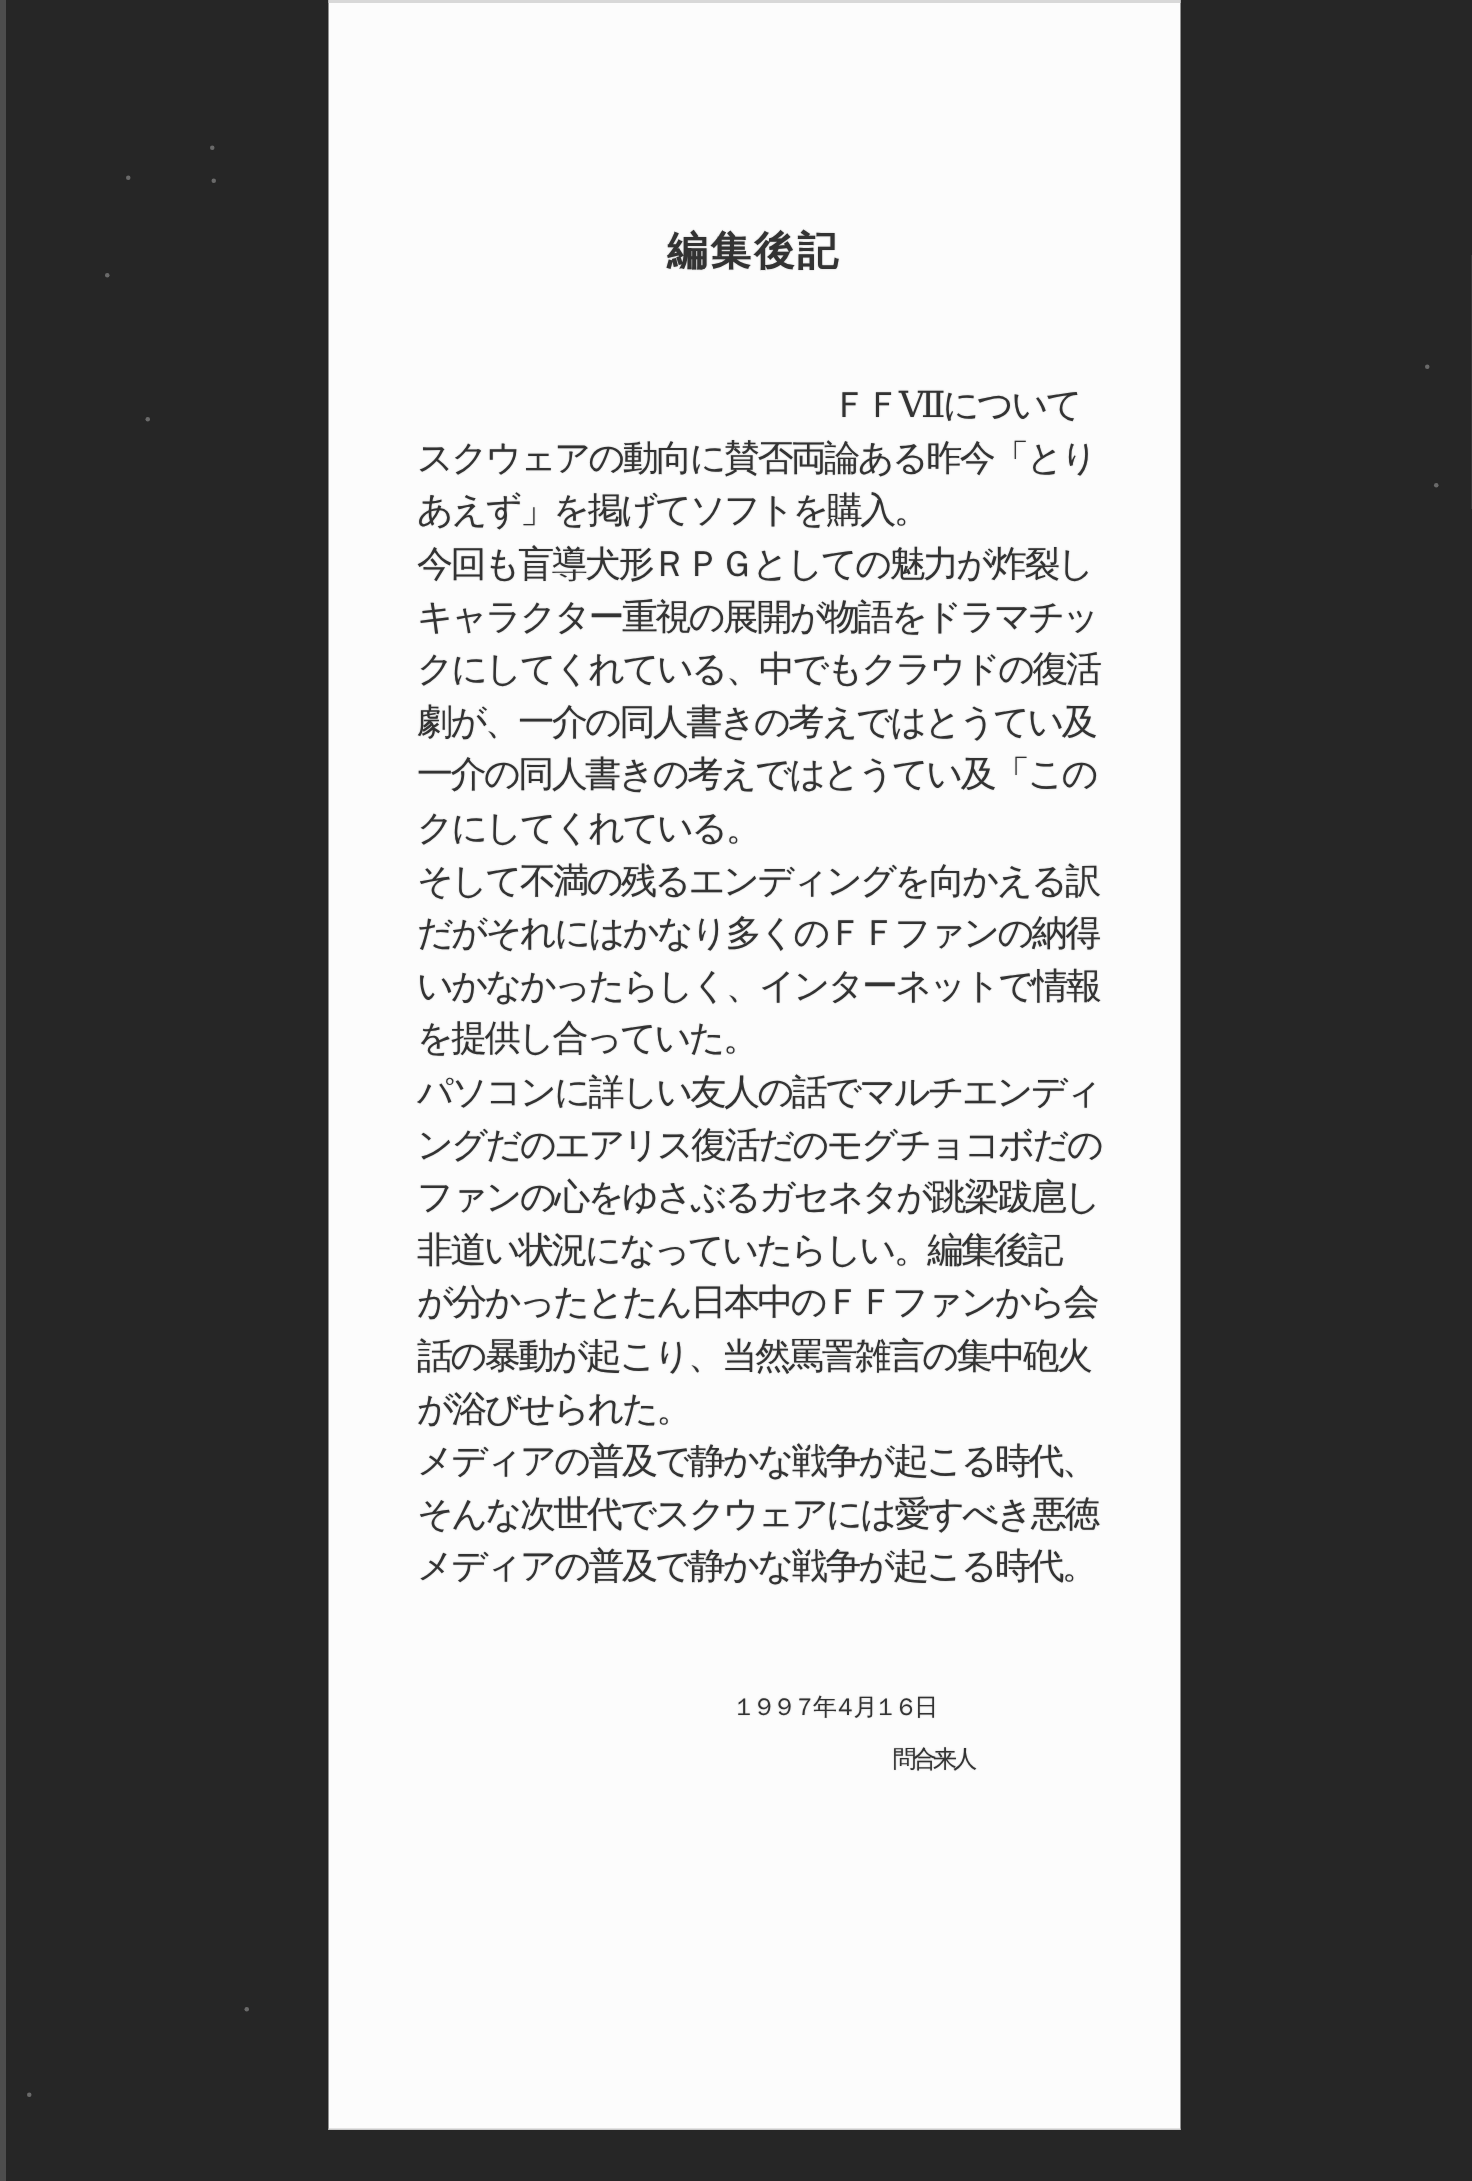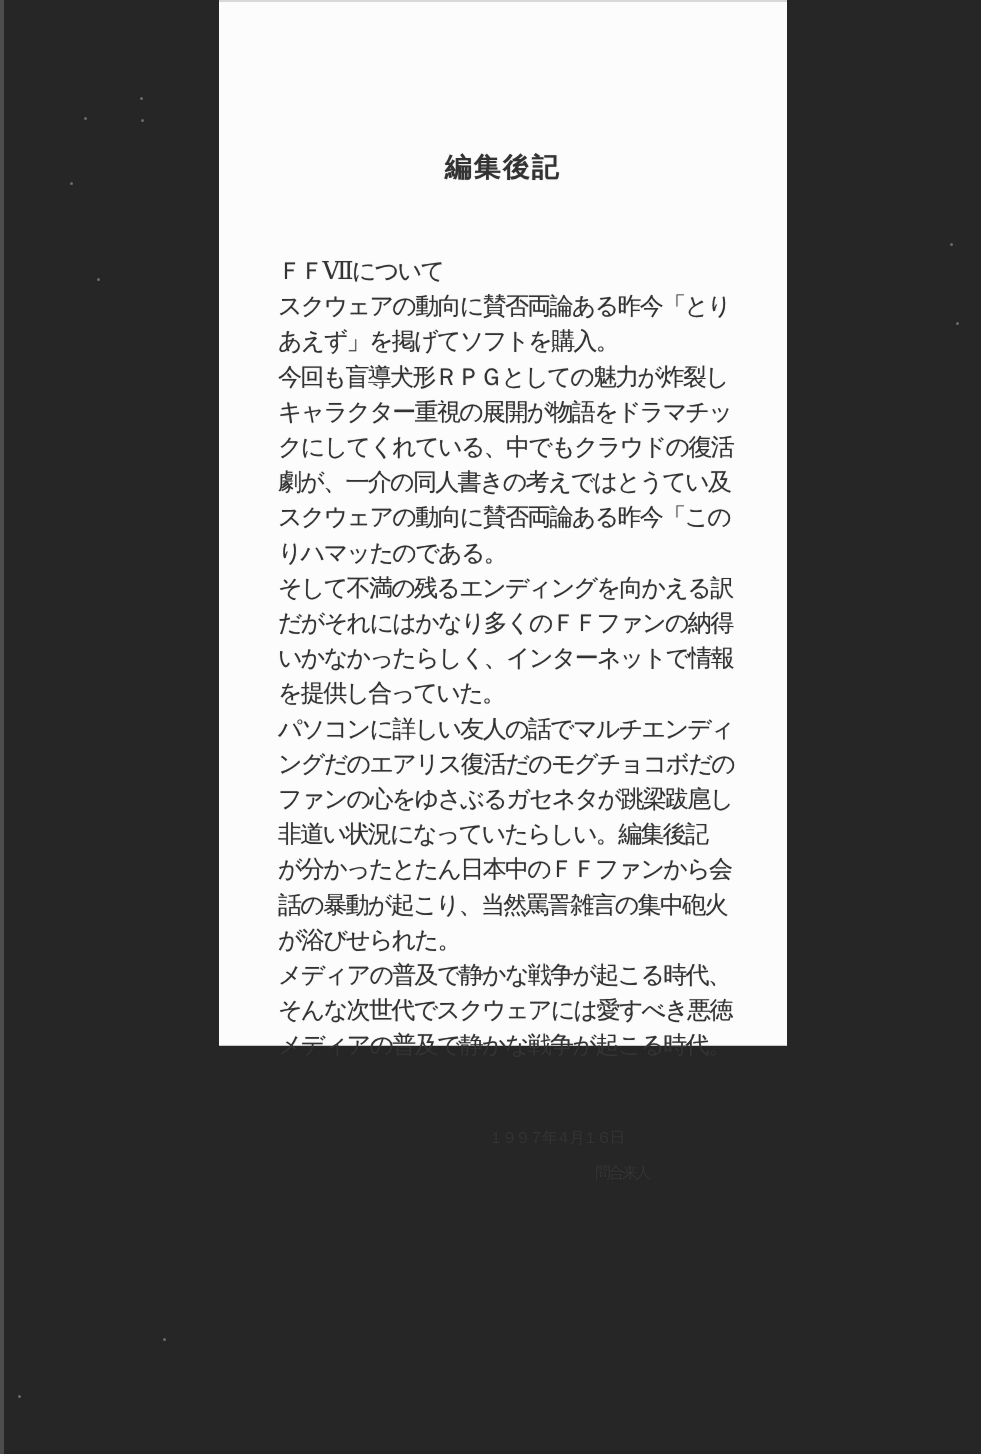--- a/index.html
+++ b/index.html
@@ -14,39 +14,39 @@
     background:var(--bg-black);
     overflow:hidden;
     font-family:"Liberation Serif","DejaVu Serif",serif;
   }
   
   .edge-strip{
     position:absolute;left:0;top:0;width:4px;height:100%;
     background:#6e6e6e;opacity:.55;
   }
   .paper{
-    position:absolute;left:219px;top:0;width:568px;height:1046px;
+    position:absolute;left:219px;top:0;width:568px;height:1420px;
     background:var(--paper);
     border-top:2px solid #d8d8d8;
     border-bottom:1px solid #c8c8c8;
   }
   .title{
     position:absolute;top:147px;left:0;width:100%;
     font-size:27px;font-weight:bold;letter-spacing:2px;
     text-align:center;color:var(--ink);
     text-shadow:0 0 1px rgba(51,51,51,.45);
   }
   .body-block{
     position:absolute;top:252px;left:59px;width:472px;
     font-size:24px;line-height:35.2px;letter-spacing:-1.7px;
     color:var(--ink);
     text-shadow:0 0 1px rgba(51,51,51,.4);
   }
   .section-heading{
-    text-align:left;padding-right:30px;
+    text-align:right;padding-right:30px;
   }
   .body-line{white-space:nowrap;}
   .date-line,.author-line{
     position:absolute;font-size:16px;letter-spacing:-2.5px;
     color:var(--ink);white-space:nowrap;
     text-shadow:0 0 1px rgba(51,51,51,.4);
   }
   .date-line{top:1126px;left:269px;}
   .author-line{top:1161px;left:376px;}
   .speck{
@@ -65,22 +65,22 @@
 
     <div class="body-block">
       <div class="section-heading">ＦＦⅦについて</div>
       <div id="body-lines">
           <div class="body-line">スクウェアの動向に賛否両論ある昨今「とり</div>
           <div class="body-line">あえず」を掲げてソフトを購入。</div>
           <div class="body-line">今回も盲導犬形ＲＰＧとしての魅力が炸裂し</div>
           <div class="body-line">キャラクター重視の展開が物語をドラマチッ</div>
           <div class="body-line">クにしてくれている、中でもクラウドの復活</div>
           <div class="body-line">劇が、一介の同人書きの考えではとうてい及</div>
-          <div class="body-line">スクウェアの動向に賛否両論ある昨今「この</div>
-          <div class="body-line">りハマッたのである。</div>
+          <div class="body-line">一介の同人書きの考えではとうてい及「この</div>
+          <div class="body-line">クにしてくれている。</div>
           <div class="body-line">そして不満の残るエンディングを向かえる訳</div>
           <div class="body-line">だがそれにはかなり多くのＦＦファンの納得</div>
           <div class="body-line">いかなかったらしく、インターネットで情報</div>
           <div class="body-line">を提供し合っていた。</div>
           <div class="body-line">パソコンに詳しい友人の話でマルチエンディ</div>
           <div class="body-line">ングだのエアリス復活だのモグチョコボだの</div>
           <div class="body-line">ファンの心をゆさぶるガセネタが跳梁跋扈し</div>
           <div class="body-line">非道い状況になっていたらしい。編集後記</div>
           <div class="body-line">が分かったとたん日本中のＦＦファンから会</div>
           <div class="body-line">話の暴動が起こり、当然罵詈雑言の集中砲火</div>

